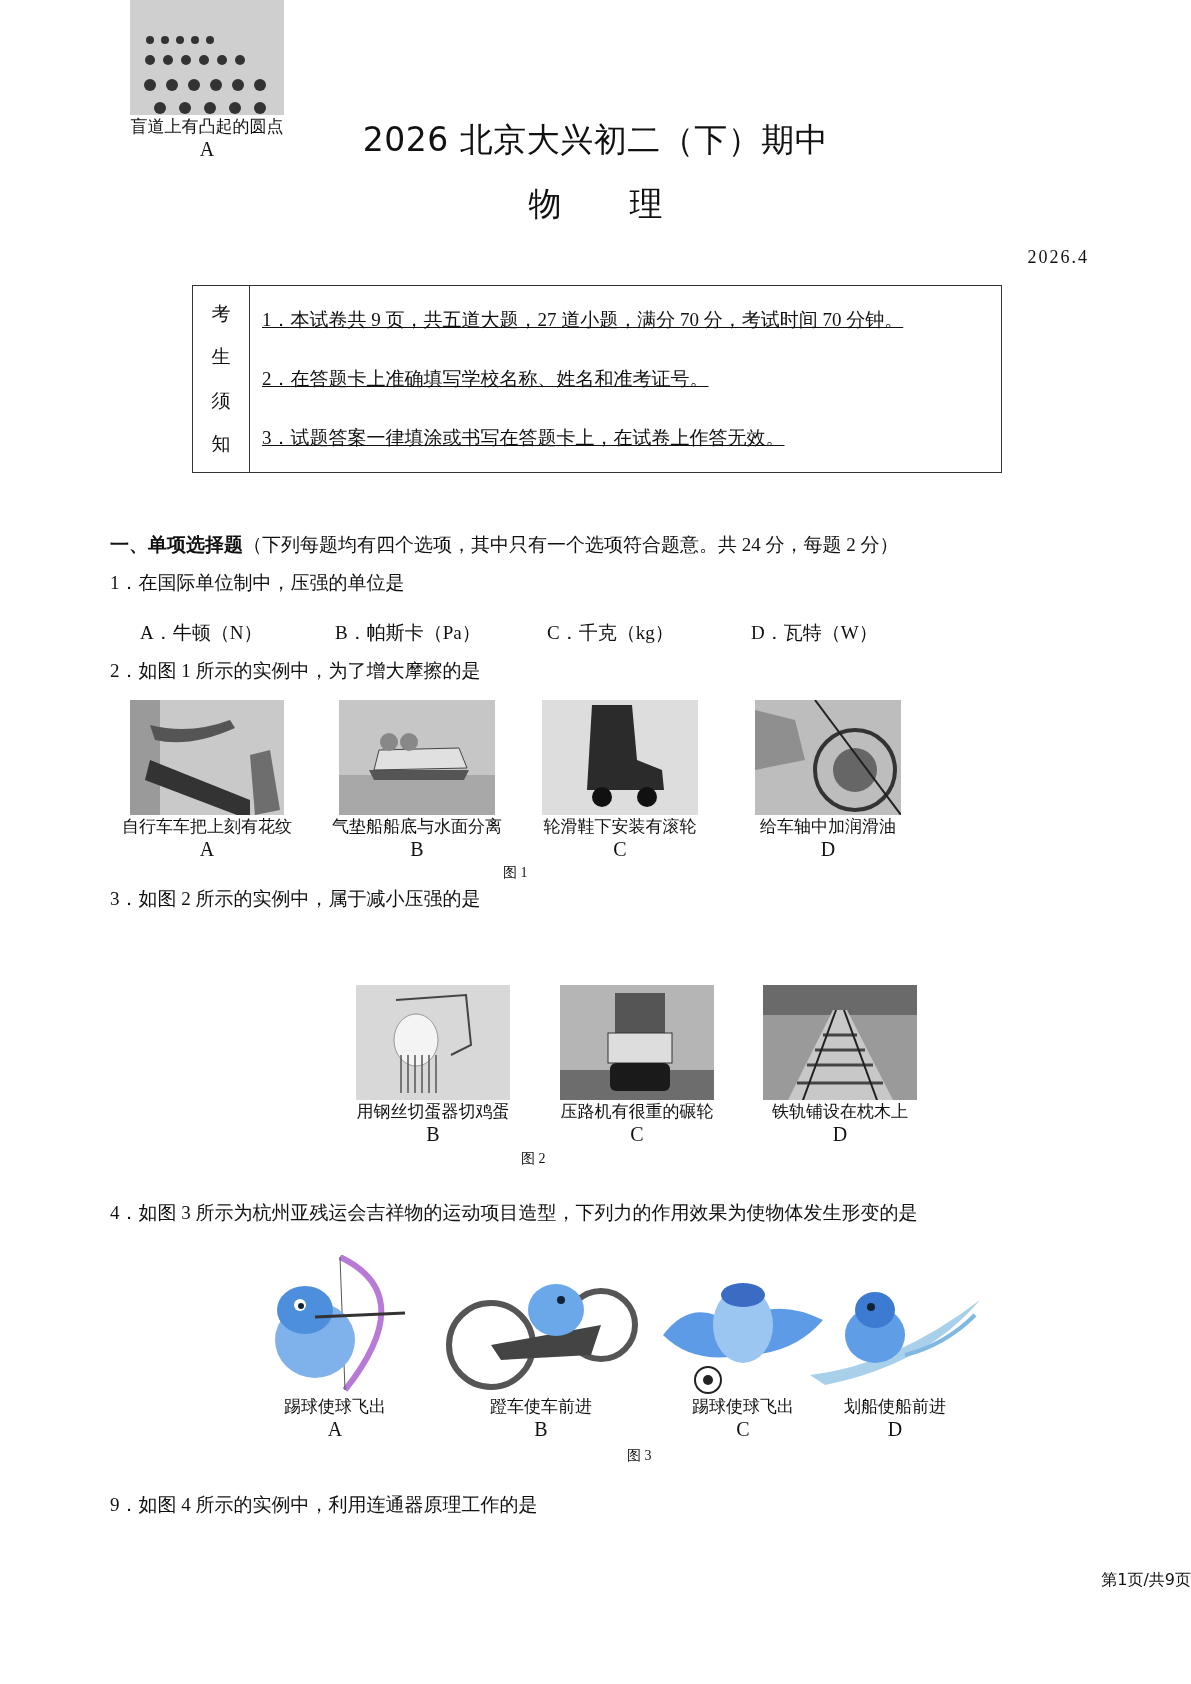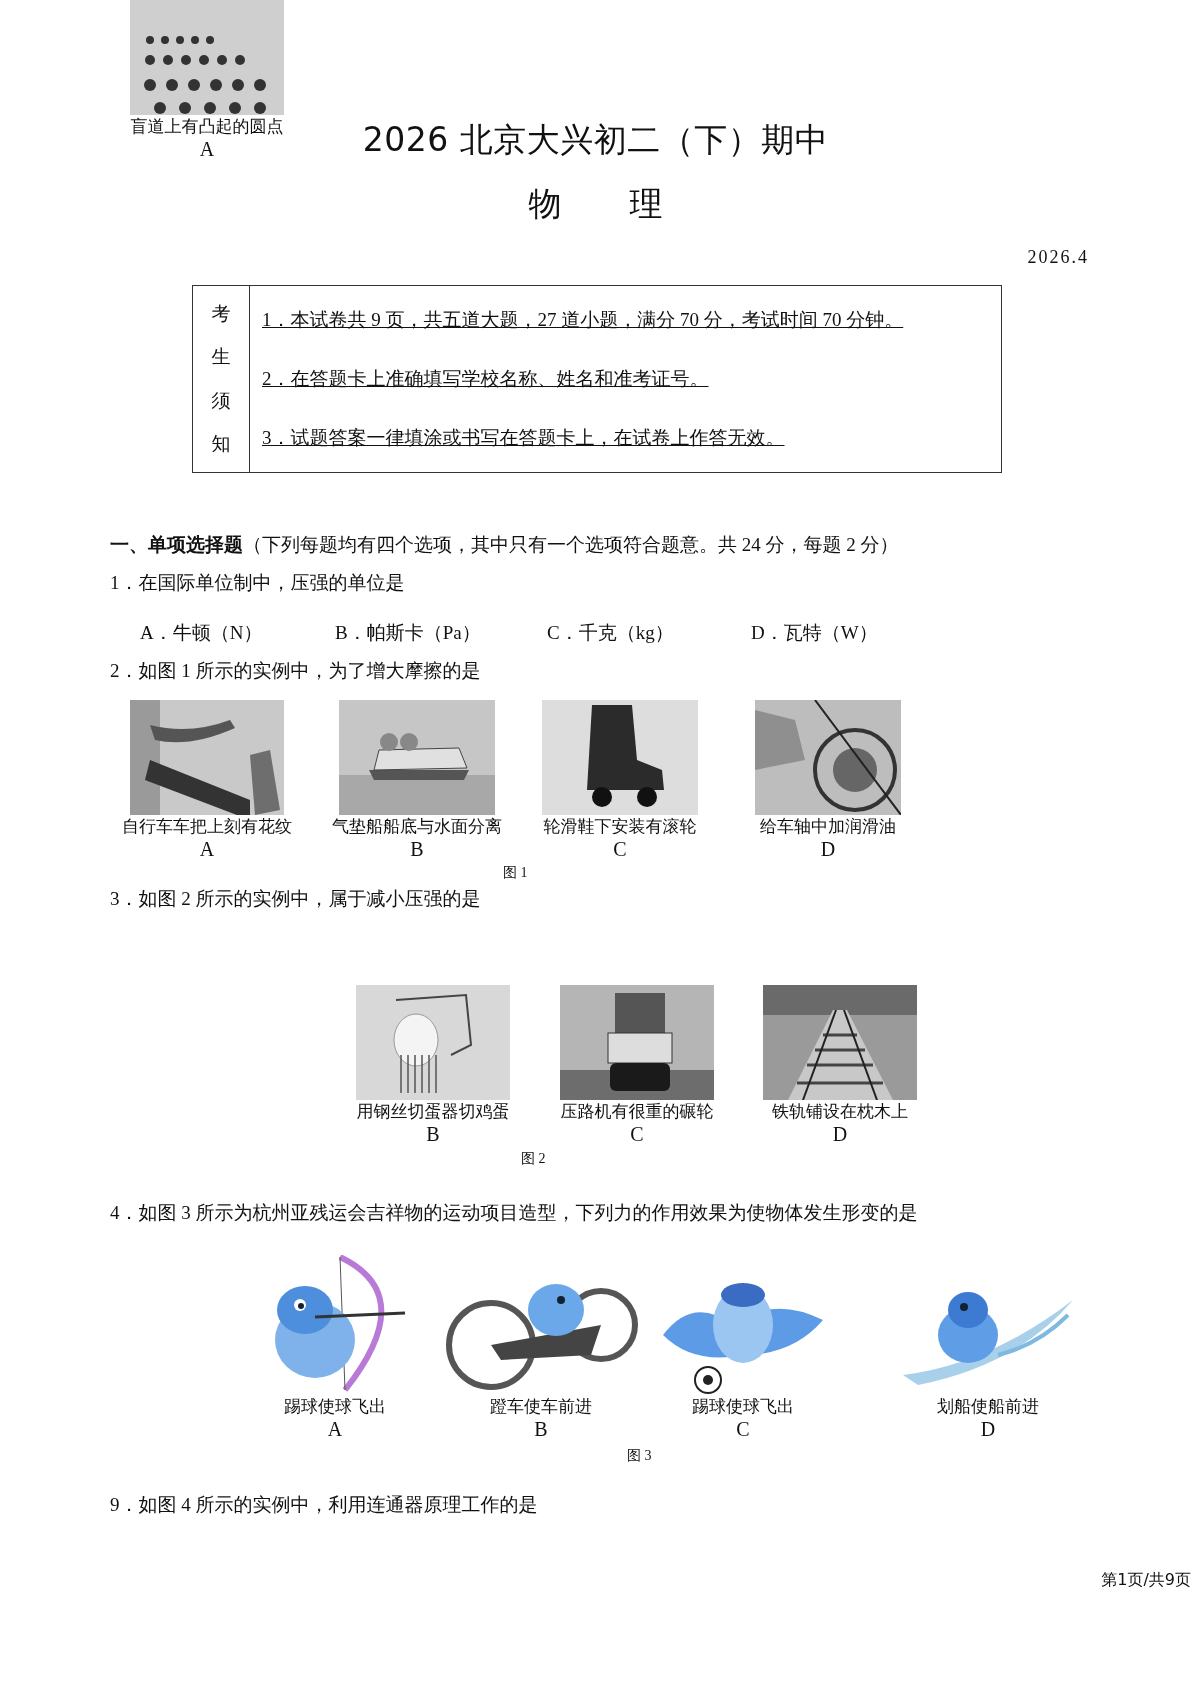--- a/index.html
+++ b/index.html
@@ -217,21 +217,21 @@
   <svg width="180" height="140" style="display:block;margin:0 auto">
     <path d="M10 80 Q40 40 80 70 Q120 40 170 65 Q140 100 90 100 Q40 110 10 80 Z" fill="#5d9be6"></path>
     <ellipse cx="90" cy="70" rx="30" ry="38" fill="#9cc6f2"></ellipse>
     <ellipse cx="90" cy="40" rx="22" ry="12" fill="#3a6cc4"></ellipse>
     <circle cx="55" cy="125" r="13" fill="#fff" stroke="#222" stroke-width="2"></circle>
     <circle cx="55" cy="125" r="5" fill="#222"></circle>
   </svg>
   <div class="cap">踢球使球飞出</div>
   <div class="letter">C</div>
 </div>
-<div class="fig" style="left:893px;top:1255px;width:190px">
+<div class="fig" style="left:800px;top:1255px;width:190px">
   <svg width="180" height="140" style="display:block;margin:0 auto">
     <path d="M5 120 Q90 110 175 45 Q120 110 20 130 Z" fill="#a9d0ea"></path>
     <ellipse cx="70" cy="80" rx="30" ry="28" fill="#5f9ee6"></ellipse>
     <ellipse cx="70" cy="55" rx="20" ry="18" fill="#3d7bd3"></ellipse>
     <circle cx="66" cy="52" r="4" fill="#123"></circle>
     <path d="M100 100 Q140 90 170 60" fill="none" stroke="#7fb8e0" stroke-width="4"></path>
   </svg>
   <div class="cap">划船使船前进</div>
   <div class="letter">D</div>
 </div>

